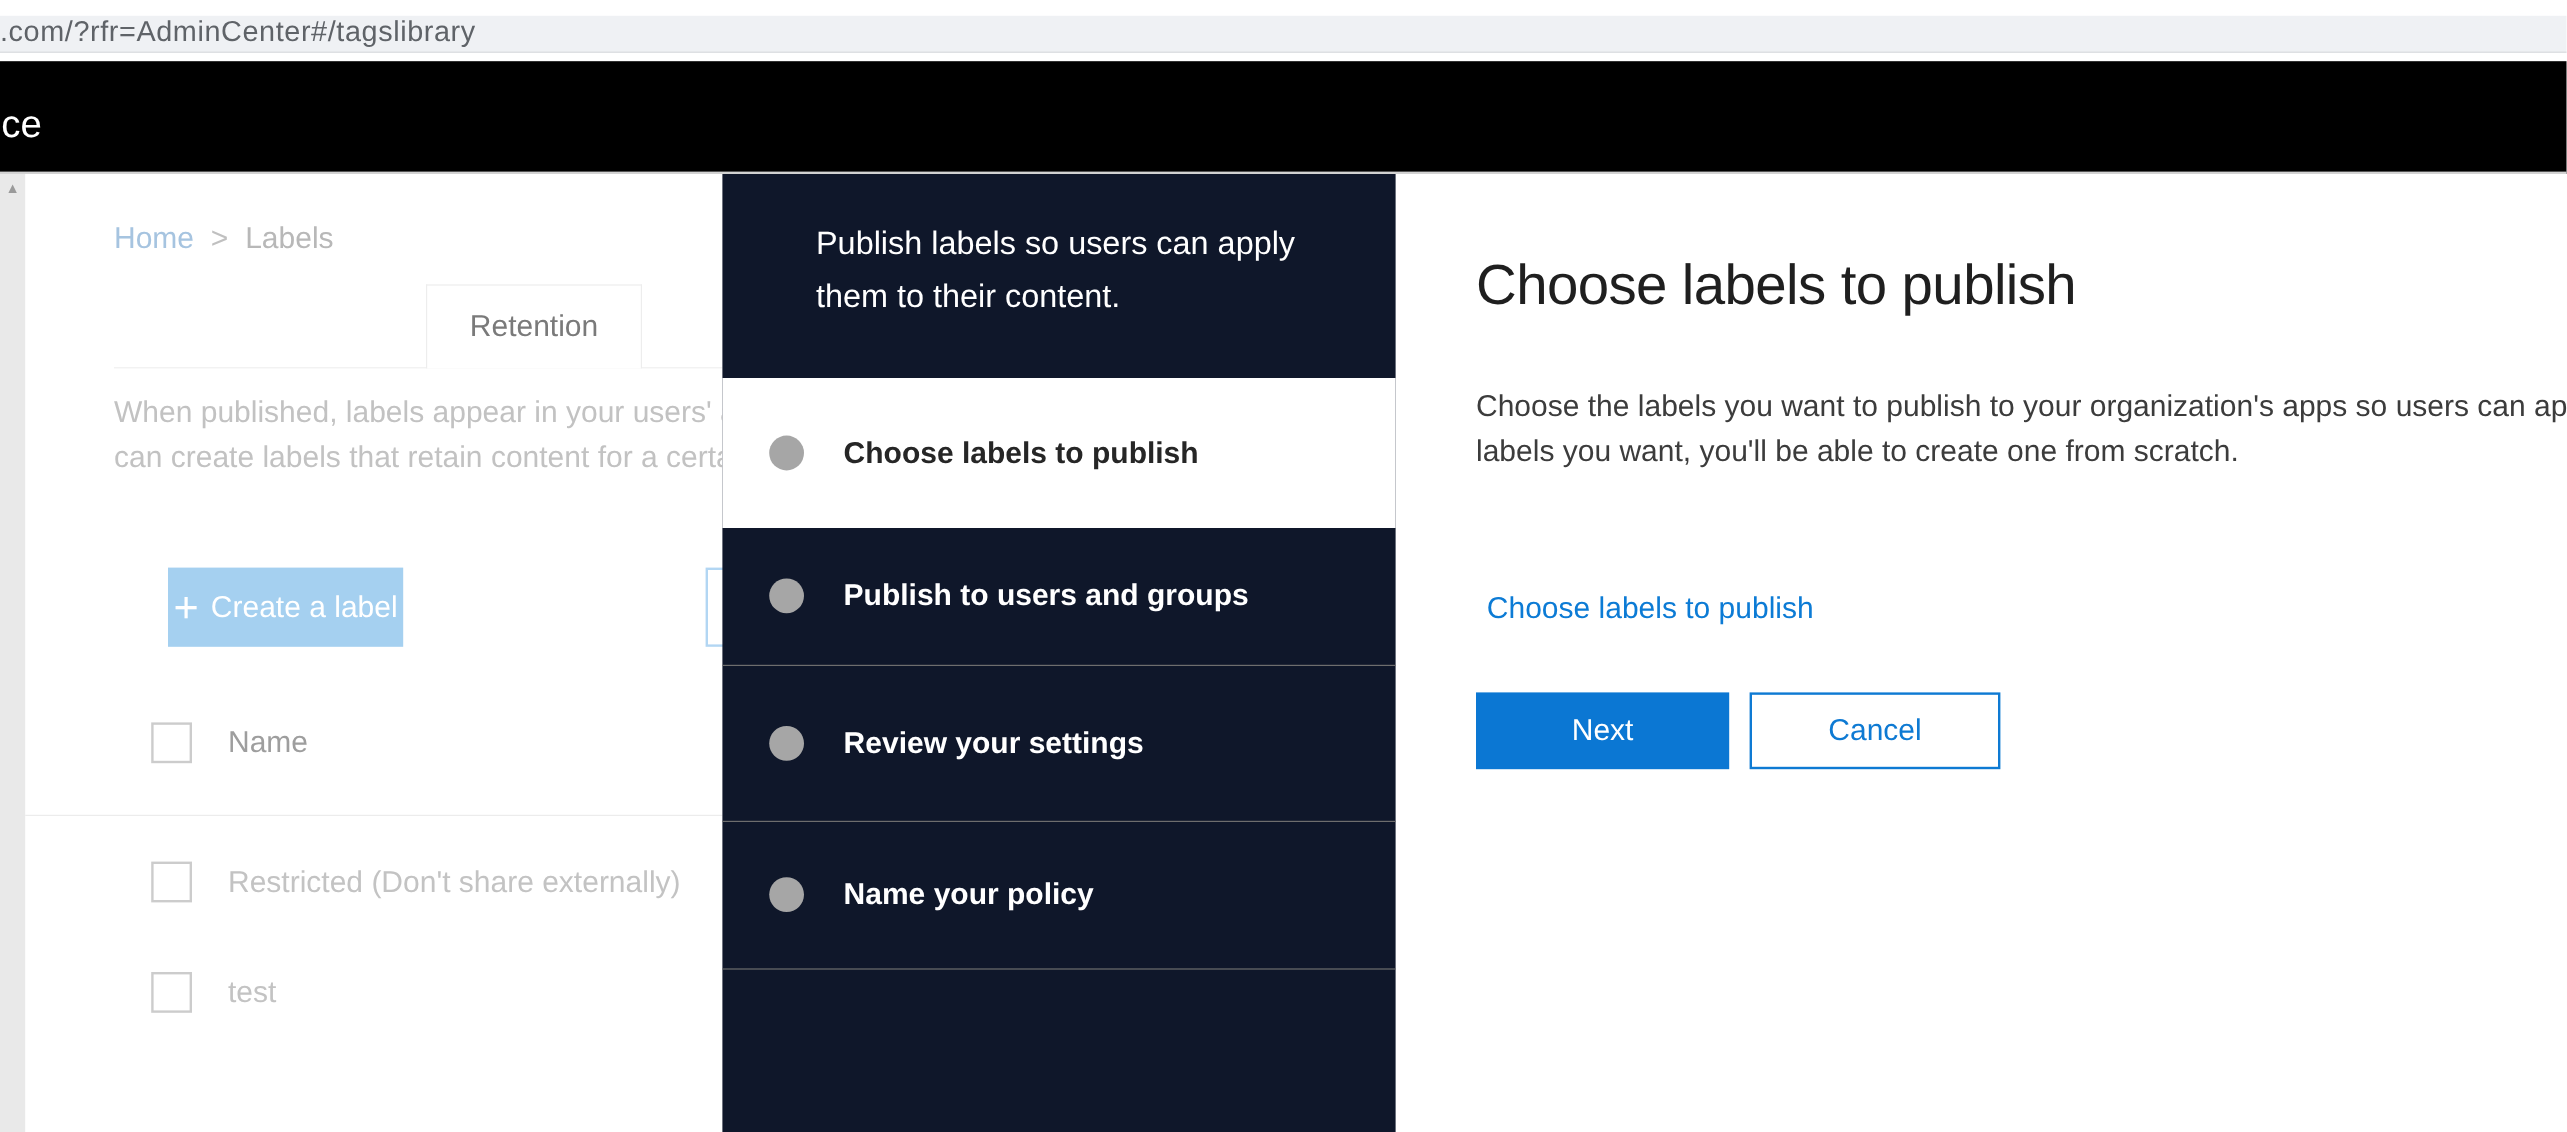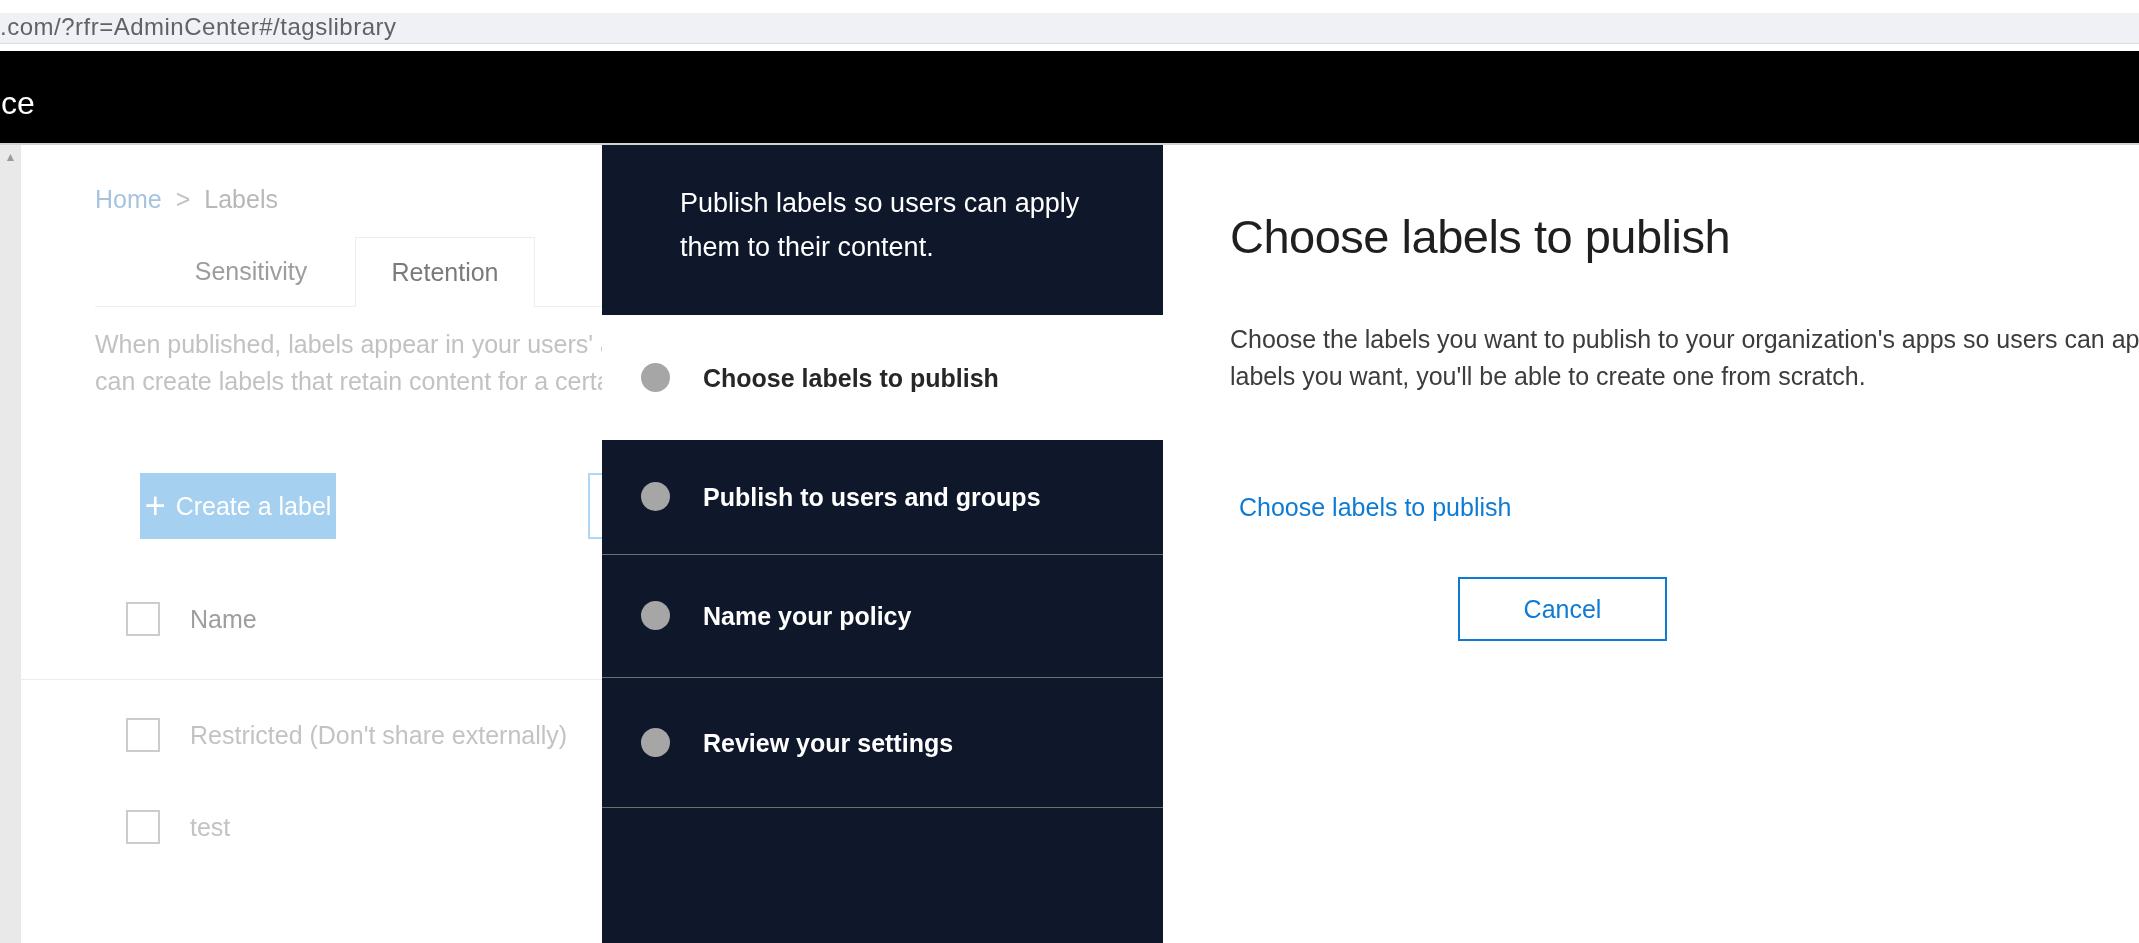--- a/index.html
+++ b/index.html
@@ -98,21 +98,20 @@
 
   <div class="vscroll">
     <div class="arr">▲</div>
   </div>
 
   <div class="breadcrumb">
     <span class="bc-home">Home</span><span class="bc-sep">&gt;</span><span class="bc-cur">Labels</span>
   </div>
 
   <div class="tabstrip">
-    <div class="tab-sens">Sensitivity</div>
     <div class="tab-ret">Retention</div>
   </div>
 
   <div class="desc">
     <div>When published, labels appear in your users' ap</div>
     <div>can create labels that retain content for a certai</div>
   </div>
 
   <div class="btn-create">
     <span class="plus">+</span>
@@ -136,38 +135,41 @@
     <div class="wizard-intro">Publish labels so users can apply them to their content.</div>
     <div class="steps">
       <div class="step s1">
         <span class="dot"></span>
         <span class="lbl">Choose labels to publish</span>
       </div>
       <div class="step s2">
         <span class="dot"></span>
         <span class="lbl">Publish to users and groups</span>
       </div>
+      <div class="step s4">
+        <span class="dot"></span>
+        <span class="lbl">Review your settings</span>
+      </div>
       <div class="step s3">
         <span class="dot"></span>
         <span class="lbl">Name your policy</span>
-      </div>
-      <div class="step s4">
-        <span class="dot"></span>
-        <span class="lbl">Review your settings</span>
       </div>
     </div>
   </div>
 
   <div class="rp-title">Choose labels to publish</div>
 
   <div class="rp-body">
     <div>Choose the labels you want to publish to your organization's apps so users can apply</div>
     <div>labels you want, you'll be able to create one from scratch.</div>
   </div>
 
 
   <div class="rp-link">Choose labels to publish</div>
 
+  <div class="btn-next">
+    <span>Next</span>
+  </div>
   <div class="btn-cancel">
     <span>Cancel</span>
   </div>
 
 </div>
 
 </body></html>

